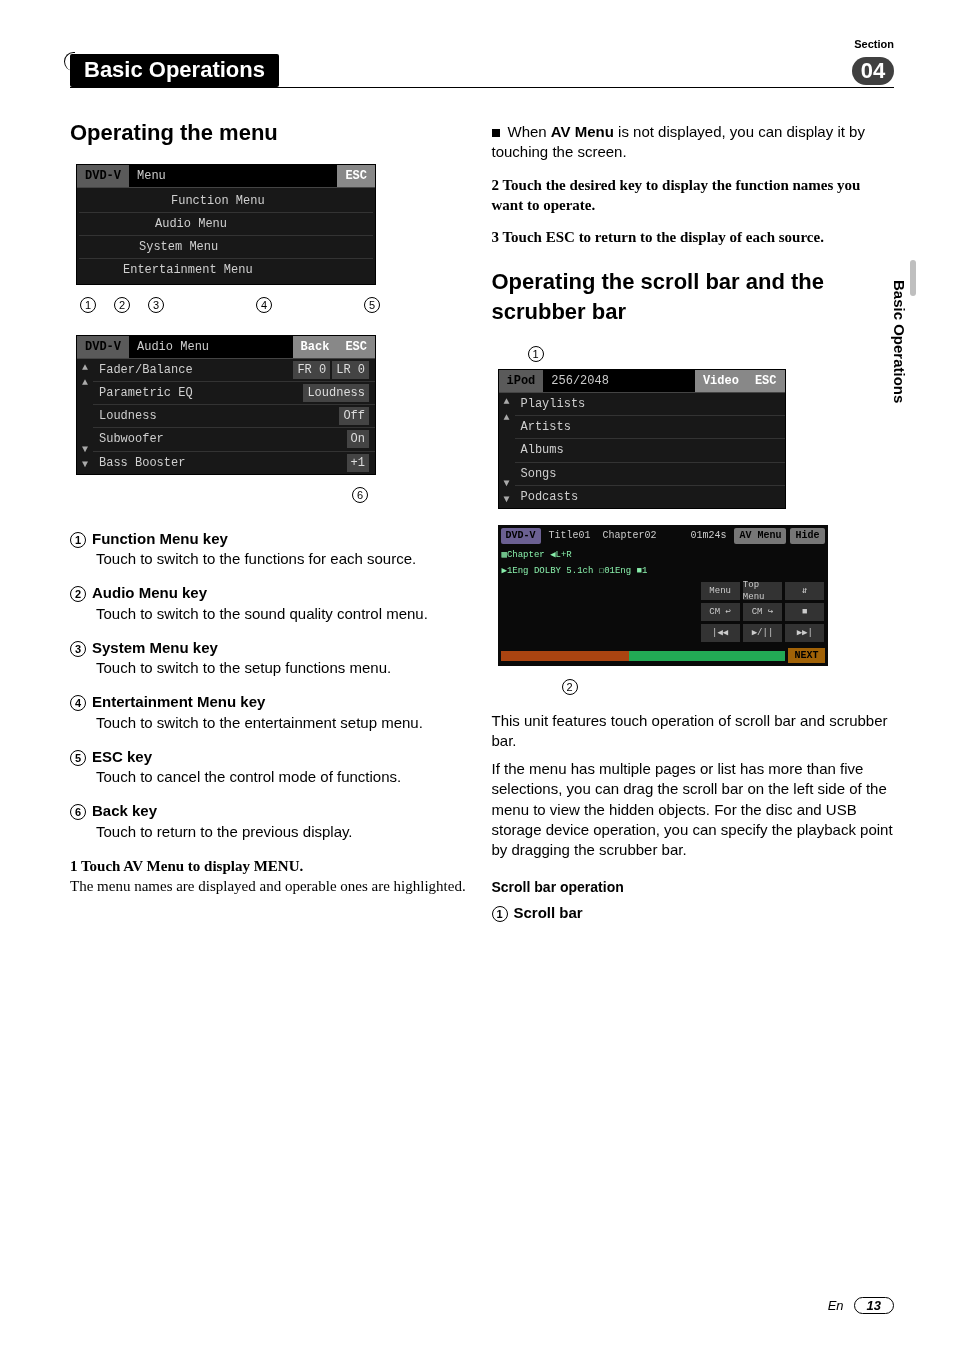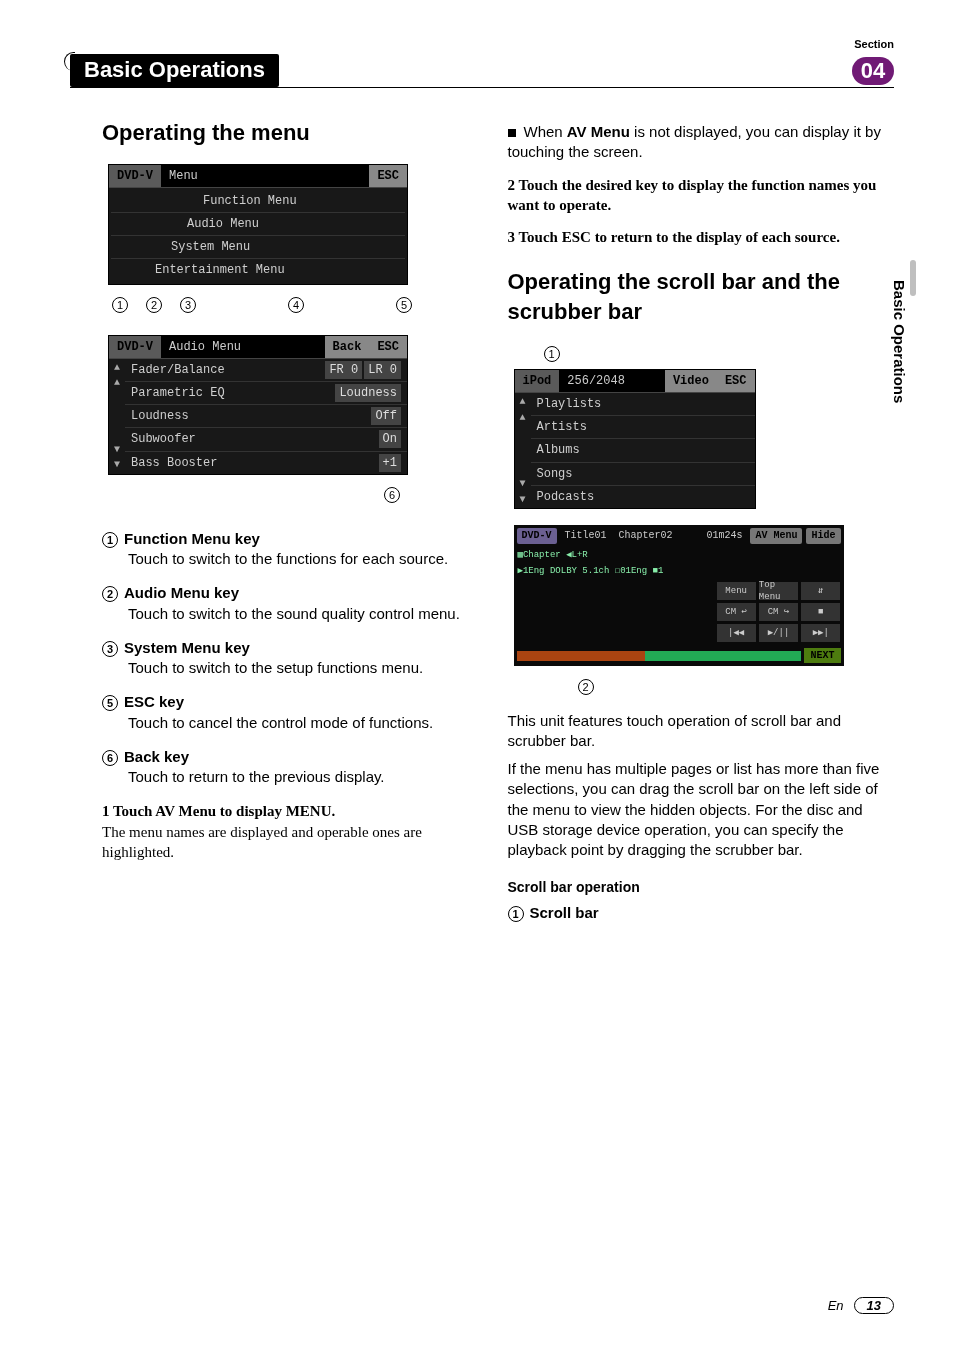--- a/index.html
+++ b/index.html
@@ -22,43 +22,43 @@
     content:""; position:absolute; left:-6px; top:-2px; width:10px; height:18px;
     border:1.5px solid #000; border-right:none; border-top-left-radius:10px; border-bottom-left-radius:10px;
     border-bottom:none;
   }
   .section-title-pill {
     background:#000; color:#fff; font-weight:bold; font-size:22px;
     padding: 3px 14px 4px 14px; border-radius: 2px; display:inline-block;
   }
   .section-header-line { flex:1; height:0; }
   .section-num-badge {
-    background:#701a75; color:#fff; font-weight:bold; font-size:22px;
+    background:#404040; color:#fff; font-weight:bold; font-size:22px;
     width:42px; height:28px; border-radius:14px; display:flex; align-items:center; justify-content:center;
     margin-left:auto;
   }
-  .columns { display:flex; gap:19px;margin-left:32px; }
+  .columns { display:flex; gap:19px; }
   .col { flex:1; font-size:15px; line-height:1.35; }
   h2.h2 { font-size:22px; font-weight:bold; margin-bottom:16px; }
   h3.h3 { font-size:14px; font-weight:bold; margin: 18px 0 6px; }
 
   
   .ui-panel {
     background:#181818; color:#cfcfcf; font-family:"Courier New",monospace;
     font-size:12px; width:300px; margin: 6px 0 12px 6px;
     border:1px solid #000;
   }
   .ui-topbar {
     display:flex; background:#222; border-bottom:1px solid #444;
   }
   .ui-tab {
     background:#5a5a5a; color:#000; padding:3px 8px; font-weight:bold;
   }
   .ui-toptitle { background:#000; color:#ccc; padding:3px 8px; flex:1; }
-  .ui-right-btn { background:#888; color:#000000; padding:3px 8px; font-weight:bold; }
+  .ui-right-btn { background:#888; color:#ffffff; padding:3px 8px; font-weight:bold; }
   .ui-body { padding:2px 2px 2px 2px; }
   .ui-row { display:flex; align-items:center; padding:3px 6px; border-bottom:1px solid #333; }
   .ui-row:last-child { border-bottom:none; }
   .ui-left-rail { width:16px; display:flex; flex-direction:column; align-items:center; gap:2px; padding:2px 0;}
   .ui-arrow-up,.ui-arrow-dn{ font-size:10px; color:#aaa;}
   .ui-flex { display:flex; }
   .ui-list { flex:1; }
   .ui-val { margin-left:auto; color:#bbb; }
   .ui-val-cell { background:#444; color:#ddd; padding:2px 4px; margin-left:2px; min-width:30px; text-align:center;} .ui-indent2{padding-left:44px;} .ui-indent3{padding-left:60px;} .ui-indent4{padding-left:76px;}
   .ui-indent5{padding-left:92px;}
@@ -100,21 +100,21 @@
   .dvd-chip{ background:#6b6092; color:#000; padding:1px 5px; font-weight:bold; border-radius:2px;}
   .dvd-chip.gray{ background:#777;}
   .dvd-info { padding:1px 4px;}
   .dvd-row2{ padding:2px 4px; color:#8ea; font-size:9px;}
   .dvd-grid{ display:flex; }
   .dvd-left{ flex:1; padding:4px;}
   .dvd-right{ width:130px; display:grid; grid-template-columns: repeat(3,1fr); gap:3px; padding:3px;}
   .dvd-btn{ background:#333; color:#ccc; font-size:9px; height:18px; display:flex;align-items:center;justify-content:center;}
   .dvd-bottom{ display:flex; gap:3px; padding:3px; align-items:center;}
   .dvd-bar{ flex:1; height:10px; background:linear-gradient(to right,#a41,#a41 45%,#2a5 45%,#2a5);}
-  .dvd-next{ background:#4d7c0f; color:#000; padding:1px 6px; font-weight:bold;}
+  .dvd-next{ background:#a16207; color:#000; padding:1px 6px; font-weight:bold;}
 
   .single-callout { margin-left:36px; margin-top:4px;}
   .single-callout-2 { margin-left:70px; margin-top:4px;}
   .txt1{ margin-bottom:8px;}
 </style>
 </head>
 <body>
 
 <div class="section-tag">Section</div>
 
@@ -207,20 +207,24 @@
         </div>
       <div class="term">
           <div class="term-head"><span class="circ">2</span><span>Audio Menu key</span></div>
           <div class="term-body">Touch to switch to the sound quality control menu.</div>
         </div>
       <div class="term">
           <div class="term-head"><span class="circ">3</span><span>System Menu key</span></div>
           <div class="term-body">Touch to switch to the setup functions menu.</div>
         </div>
       <div class="term">
+          <div class="term-head"><span class="circ">4</span><span>Entertainment Menu key</span></div>
+          <div class="term-body">Touch to switch to the entertainment setup menu.</div>
+        </div>
+      <div class="term">
           <div class="term-head"><span class="circ">5</span><span>ESC key</span></div>
           <div class="term-body">Touch to cancel the control mode of functions.</div>
         </div>
       <div class="term">
           <div class="term-head"><span class="circ">6</span><span>Back key</span></div>
           <div class="term-body">Touch to return to the previous display.</div>
         </div>
     </div>
 
     <div class="step">
@@ -238,21 +242,21 @@
         <div class="step-head">2   Touch the desired key to display the function names you want to operate.</div>
       </div>
     <div class="step">
         <div class="step-head">3   Touch ESC to return to the display of each source.</div>
       </div>
 
     <h2 class="h2" style="margin-top:20px">Operating the scroll bar and the scrubber bar</h2>
 
     <div class="single-callout"><span class="circ">1</span></div>
 
-    <div class="ui-panel" style="width:242px">
+    <div class="ui-panel" style="width:288px">
       <div class="ui-topbar">
         <div class="ui-tab">iPod</div>
         <div class="ui-toptitle">256/2048</div>
         <div class="ui-right-btn">Video</div>
         <div class="ui-right-btn">ESC</div>
       </div>
       <div class="ui-flex">
         <div class="ui-left-rail">
           <span class="ui-arrow-up">▲</span>
           <span class="ui-arrow-up">▲</span>

